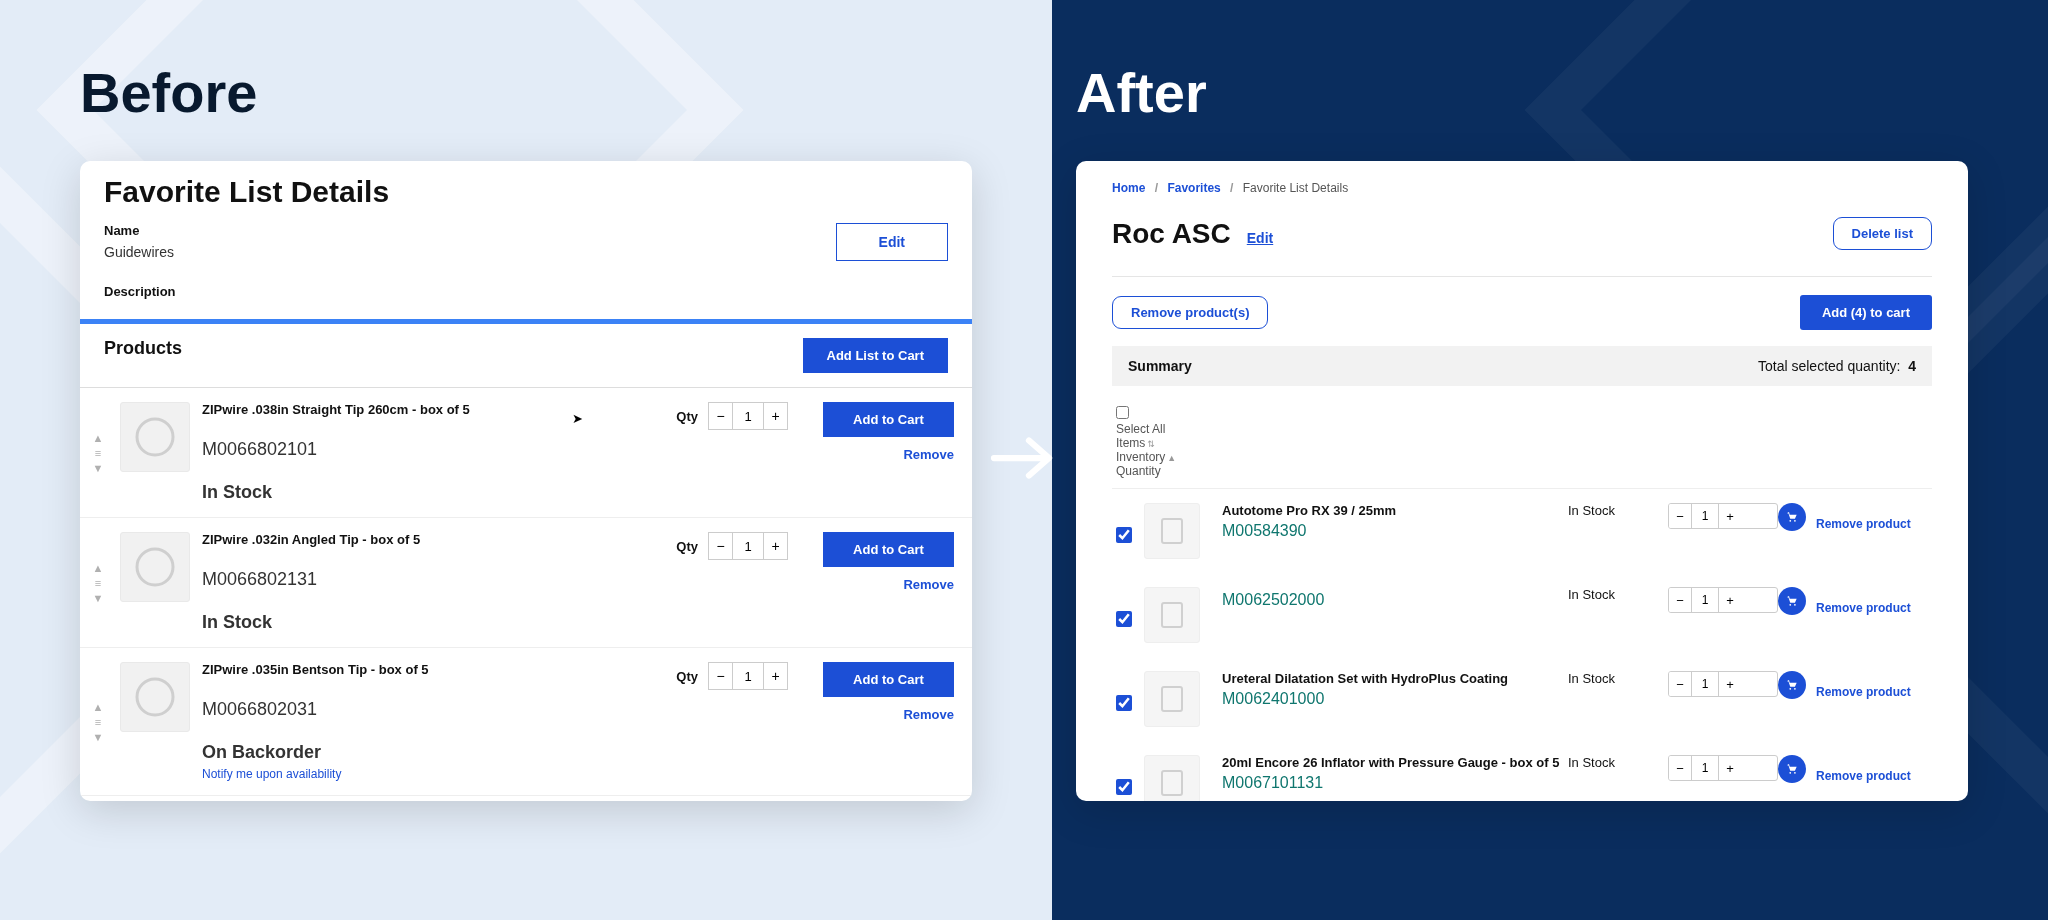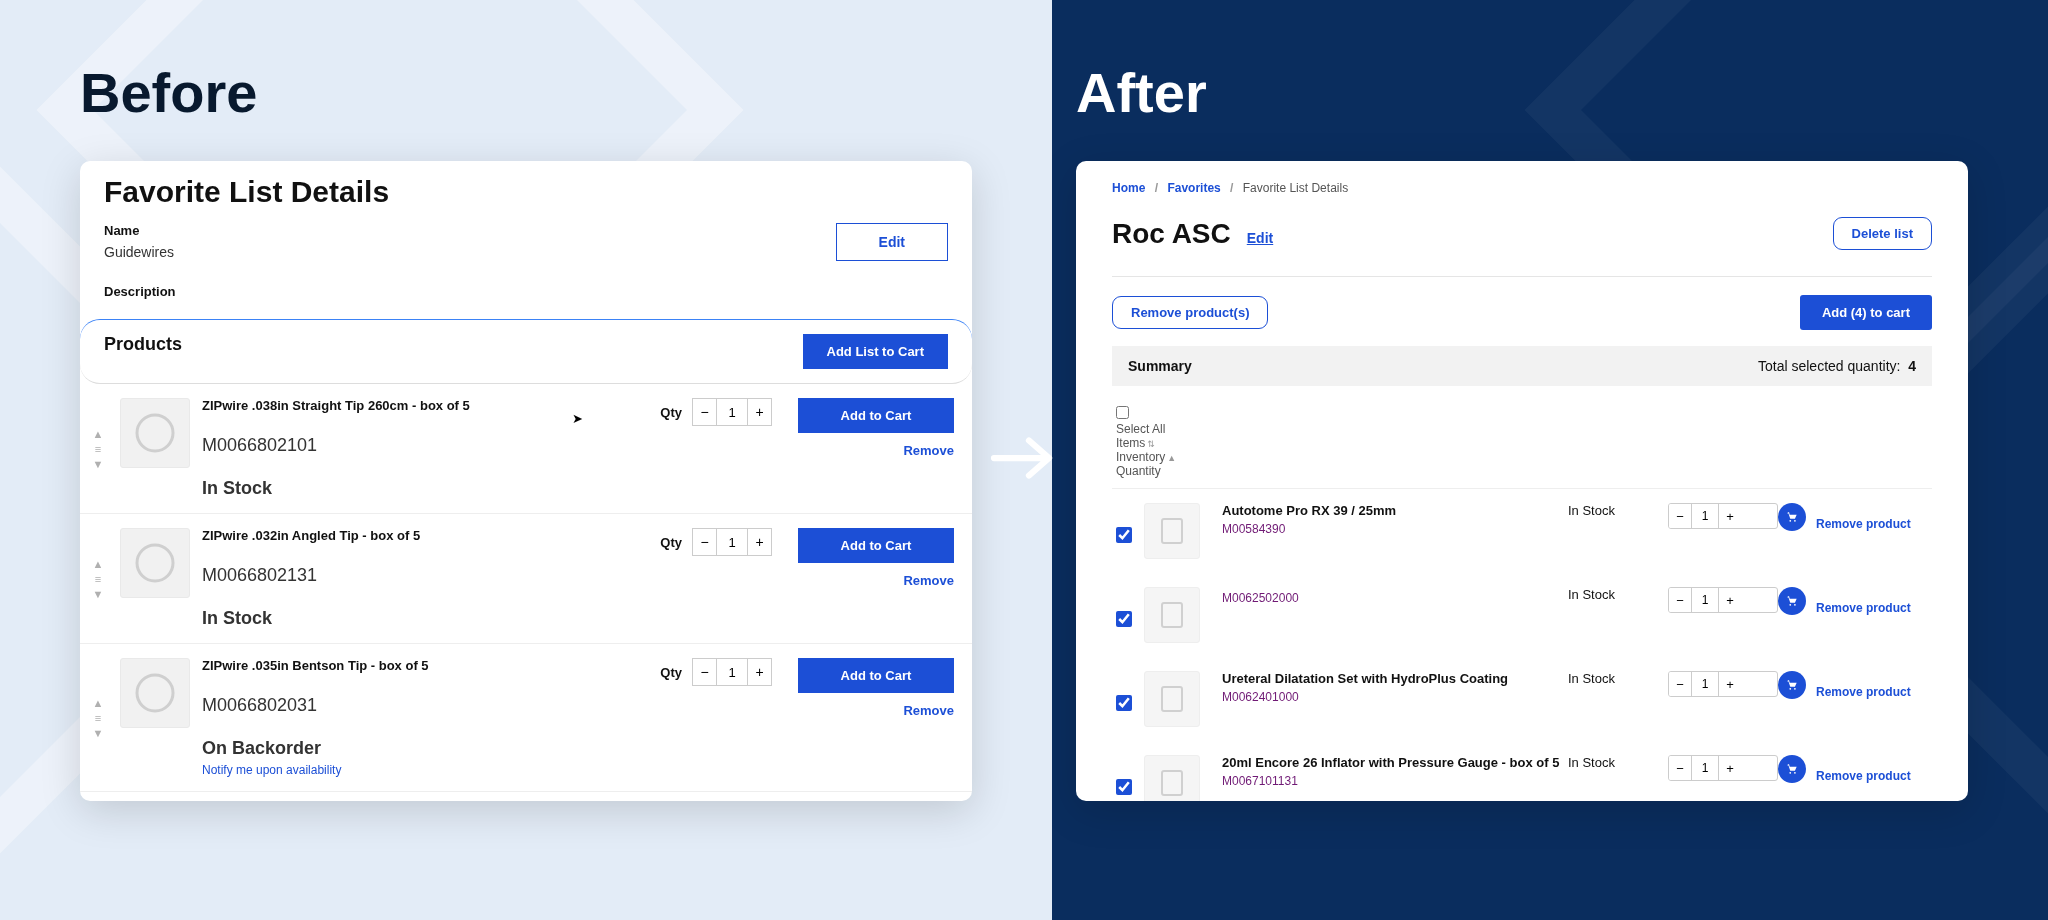--- a/index.html
+++ b/index.html
@@ -25,39 +25,39 @@
 
   
   .bf { font-size:16px; color:#111; }
   .bf .pad { padding:14px 24px; }
   .bf h1 { font-size:30px; font-weight:800; }
   .bf .row { display:flex; justify-content:space-between; align-items:flex-start; }
   .bf .lbl { font-size:13px; font-weight:700; margin-bottom:6px; }
   .bf .val { font-size:14px; color:#333; }
   .btn-outline { border:1.5px solid #1c4fd6; color:#1c4fd6; background:#fff; font-weight:700; font-size:14px; padding:10px 42px; cursor:pointer; }
   .btn-primary { background:#1c4fd6; color:#fff; border:none; font-weight:600; font-size:13px; padding:10px 24px; cursor:pointer; }
-  .bf .sec-head { border-top:1px solid #3b82f6; border-bottom:1px solid #ddd;border-radius:20px; }
+  .bf .sec-head { border-top:5px solid #3b82f6; border-bottom:1px solid #ddd; }
   .bf .sec-head h2 { font-size:18px; font-weight:800; }
   .bf .prod { border-bottom:1px solid #eee; padding:14px 18px 14px 8px; display:flex; align-items:flex-start; gap:12px; position:relative; }
   .drag { width:20px; display:flex; flex-direction:column; align-items:center; gap:3px; color:#b0b0b0; justify-content:center; align-self:center; font-size:11px; }
   .thumb { width:70px; height:70px; background:#f1f1f1; border:1px solid #e9e9e9; display:flex; align-items:center; justify-content:center; border-radius:3px; }
   .thumb svg { width:50px; height:50px; }
   .info { flex:1; min-width:0; }
   .info .pn { font-size:13px; font-weight:700; }
   .info .sku, .info .stock { font-size:18px; color:#333; margin-top:22px; }
   .info .stock { font-weight:600; }
   .info .notify { font-size:12px; color:#1c4fd6; margin-top:4px; cursor:pointer; }
   .qtycell { display:flex; align-items:center; gap:10px; margin-right:14px; }
   .qtycell .ql { font-size:13px; font-weight:700; }
   .stepper { display:flex; border:1px solid #ccc; height:28px; }
   .stepper button { width:24px; background:#fff; border:none; border-right:1px solid #ccc; cursor:pointer; font-size:14px; }
   .stepper button:last-child { border-right:none; border-left:1px solid #ccc; }
   .stepper input { width:30px; border:none; text-align:center; font-size:13px; }
   .actcol { display:flex; flex-direction:column; align-items:flex-end; gap:10px; min-width:140px; }
-  .bf .actcol .btn-primary { width:156px; }
+  .bf .actcol .btn-primary { width:131px; }
   .rmv { color:#1c4fd6; font-size:13px; font-weight:600; cursor:pointer; }
   .cursor { position:absolute; left:492px; top:250px; font-size:13px; color:#000; pointer-events:none; }
 
   
   .af { font-size:14px; color:#111; padding:20px 36px 0 36px; }
   .crumbs { font-size:12px; color:#1c4fd6; font-weight:600; }
   .crumbs .cur { color:#555; font-weight:400; }
   .crumbs .sep { color:#999; margin:0 6px; }
   .af .hdr { display:flex; justify-content:space-between; align-items:center; margin-top:22px; }
   .af .hdr .tgrp { display:flex; align-items:baseline; gap:16px; }
@@ -75,21 +75,21 @@
   .colitem { flex:1; }
   .colinv { width:100px; }
   .colqty { width:110px; }
   .colact { width:150px; text-align:right; }
   .sort { font-size:9px; color:#999; margin-left:2px; }
   .af .arow { display:flex; align-items:flex-start; padding:14px 4px; }
   .chk { width:16px; height:16px; accent-color:#1c4fd6; margin-top:24px; }
   .athumb { width:56px; height:56px; background:#f5f5f5; border:1px solid #eee; display:flex; align-items:center; justify-content:center; border-radius:3px; }
   .athumb svg { width:40px; height:40px; }
   .aiteminfo .pn { font-size:13px; font-weight:700; }
-  .aiteminfo .sku { font-size:12px; color:#701a75; margin-top:4px; }
+  .aiteminfo .sku { font-size:16px; color:#0f766e; margin-top:4px; }
   .instock { font-size:13px; }
   .astepper { display:flex; border:1px solid #ccc; height:26px; border-radius:3px; overflow:hidden; }
   .astepper button { width:22px; background:#fff; border:none; cursor:pointer; font-size:13px; }
   .astepper input { width:28px; border:none; text-align:center; font-size:12px; border-left:1px solid #ccc; border-right:1px solid #ccc; }
   .aactcol { display:flex; align-items:flex-end; gap:10px; }
   .carticon { width:28px; height:28px; border-radius:50%; background:#1c4fd6; display:flex; align-items:center; justify-content:center; cursor:pointer; }
   .carticon svg { width:14px; height:14px; fill:#fff; }
   .armv { color:#1c4fd6; font-size:12px; font-weight:700; cursor:pointer; }
 
   

